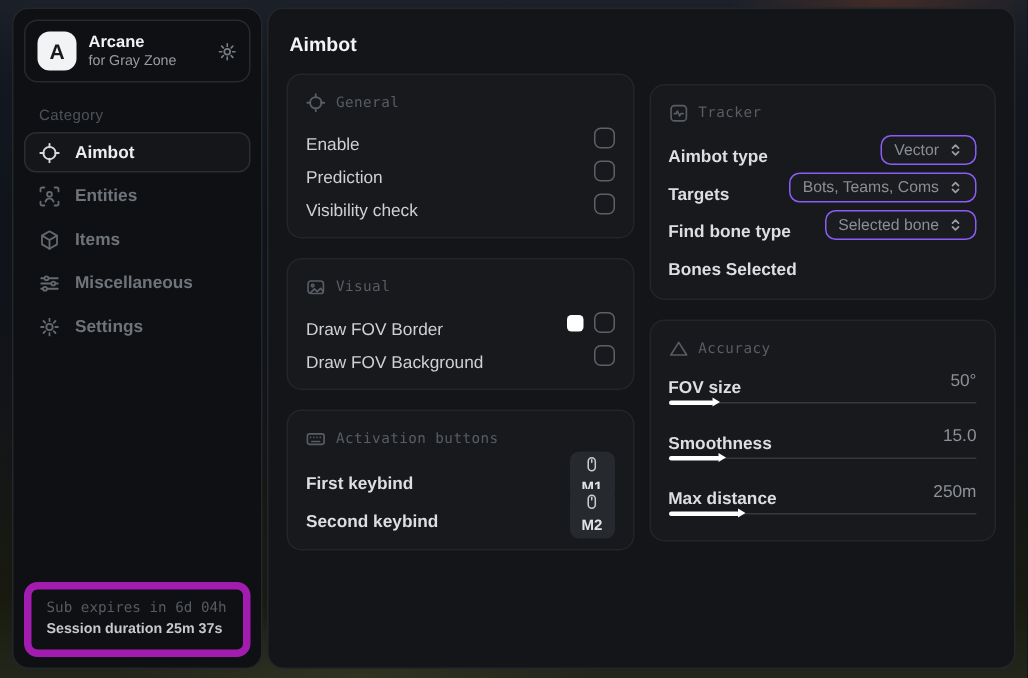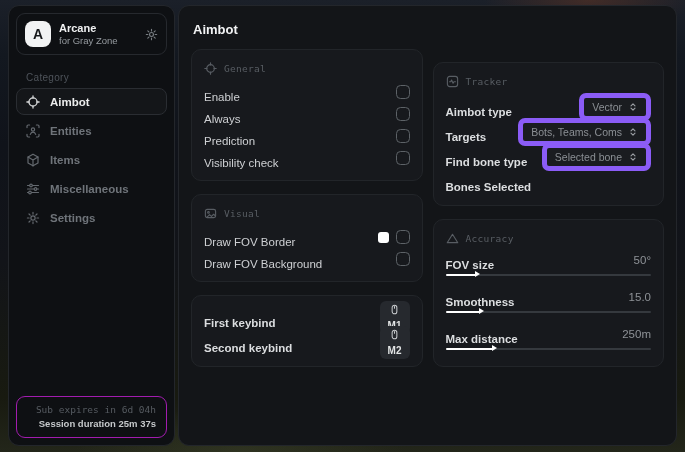--- a/index.html
+++ b/index.html
@@ -24,45 +24,45 @@
 
   .category { margin:10px 0 5px 17px; font-size:10px; color:#4e535a; letter-spacing:.3px; }
 
   .nav { display:flex; flex-direction:column; gap:2px; padding:0 7px; }
   .nav-item { height:27px; display:flex; align-items:center; gap:10px; padding:0 9px; border-radius:8px; border:1px solid transparent; color:#6f747a; font-size:11.5px; cursor:default;font-weight:bold; }
   .nav-item .nico { display:flex; color:#64696f; }
   .nav-item.sel { color:#eceded; border-color:#2a2d32; background:#141619; font-weight:bold; }
   .nav-item.sel .nico { color:#d7d9da; }
 
   .sb-spacer { flex:1; }
-  .sb-footer { margin:7px; border:1px solid #a21caf; border-radius:9px; padding:7px 10px 8px;text-align:right; }
+  .sb-footer { margin:7px; border:5px solid #a21caf; border-radius:9px; padding:7px 10px 8px; }
   .sbf-1 { font-family:"DejaVu Sans Mono", monospace; font-size:9.5px; color:#565b61; margin-bottom:3px; }
   .sbf-2 { font-size:9.5px; font-weight:bold; color:#c6c9cb; }
 
   
   .page-title { font-size:13px; font-weight:bold; color:#f2f3f4; margin:3px 0 12px 2px; }
-  .cols { display:flex; gap:10px; align-items:flex-end; }
+  .cols { display:flex; gap:10px; align-items:center; }
   .col { flex:1; display:flex; flex-direction:column; gap:13px; }
   .card { background:#17191d; border:1px solid #222529; border-radius:10px; padding:9px 12px 11px; }
   .card-head { display:flex; align-items:center; gap:7px; font-family:"DejaVu Sans Mono", monospace; font-size:9.5px; color:#585d63; letter-spacing:.3px; margin:3px 0 6px; }
   .card-head .cico { display:flex; color:#585d63; }
 
   .row { display:flex; align-items:center; justify-content:space-between; height:22px; }
   .row.tall { height:25px; }
   .rlabel { font-size:11.5px; color:#ced0d3;margin-top:10px; }
   .rlabel.b { font-weight:bold; color:#dcdee0; }
 
   .checkbox { width:14px; height:14px; border:1.5px solid #5d6267; border-radius:4.5px; background:transparent; flex:none; }
   .ctrls { display:flex; align-items:center; gap:7px; }
   .swatch { width:11px; height:11px; border-radius:3px; flex:none; }
 
   .keypill { display:inline-flex; align-items:center; gap:5px; background:#26292e; border:none; border-radius:6px; padding:3px 8px; color:#e2e4e5; font-size:10px; font-weight:bold; font-family:"Liberation Sans", sans-serif;flex-direction:column; }
   .keypill .kico { display:flex; color:#c9cccf; }
 
-  .dropdown { display:inline-flex; align-items:center; gap:6px; background:#1a1c20; border:5px solid #8b5cf6; border-radius:7px; padding:3px 8px; color:#8b8f94; font-size:10.5px; font-family:"Liberation Sans", sans-serif; max-width:150px; }
+  .dropdown { display:inline-flex; align-items:center; gap:6px; background:#1a1c20; border:1px solid #8b5cf6; border-radius:7px; padding:3px 8px; color:#8b8f94; font-size:10.5px; font-family:"Liberation Sans", sans-serif; max-width:150px; }
   .dd-val { white-space:nowrap; overflow:hidden; text-overflow:ellipsis; }
   .dropdown .dico { display:flex; color:#9b9fa3; flex:none; }
 
   .acc-row { margin-bottom:9px; }
   .acc-top { display:flex; align-items:center; justify-content:space-between; height:18px; }
   .acc-val { font-size:11.5px; color:#8e9297; }
   .slider { position:relative; height:8px; margin-top:2px; }
   .slider-track { position:absolute; left:0; right:0; top:3px; height:1.5px; background:#35393e; border-radius:1px; }
   .slider-fill { position:absolute; left:0; top:2.5px; height:2.5px; background:#ffffff; border-radius:2px; }
   .slider-tip { position:absolute; right:-4px; top:-2.2px; width:0; height:0; border-left:5px solid #ffffff; border-top:3.5px solid transparent; border-bottom:3.5px solid transparent; }
@@ -163,24 +163,20 @@
                 <path d="M7 .9v2.3M7 10.8v2.3M.9 7h2.3M10.8 7h2.3"></path>
               </svg>
             </span>
           <span>General</span>
         </div>
         <div class="row">
           <span class="rlabel">Enable</span>
           <span class="checkbox"></span>
         </div>
         <div class="row">
-          <span class="rlabel">Always</span>
-          <span class="checkbox"></span>
-        </div>
-        <div class="row">
           <span class="rlabel">Prediction</span>
           <span class="checkbox"></span>
         </div>
         <div class="row">
           <span class="rlabel">Visibility check</span>
           <span class="checkbox"></span>
         </div>
       </div>
 
       <div class="card">
@@ -201,20 +197,29 @@
             <span class="checkbox"></span>
           </span>
         </div>
         <div class="row">
           <span class="rlabel">Draw FOV Background</span>
           <span class="checkbox"></span>
         </div>
       </div>
 
       <div class="card">
+        <div class="card-head">
+          <span class="cico">
+              <svg width="13" height="13" viewBox="0 0 14 14" fill="none" stroke="currentColor" stroke-width="1.2" stroke-linecap="round">
+                <rect x="1" y="3.5" width="12" height="7.5" rx="1.6"></rect>
+                <path d="M3.3 6h.02M5.6 6h.02M7.9 6h.02M10.2 6h.02M4.2 9h5.6"></path>
+              </svg>
+            </span>
+          <span>Activation buttons</span>
+        </div>
         <div class="row tall">
           <span class="rlabel b">First keybind</span>
           <button class="keypill">
             <span class="kico">
                 <svg width="11" height="11" viewBox="0 0 14 14" fill="none" stroke="currentColor" stroke-width="1.3" stroke-linecap="round">
                   <rect x="4" y="1.5" width="6" height="11" rx="3"></rect>
                   <path d="M7 3.2v2.2"></path>
                 </svg>
               </span>
             <span>M1</span>

